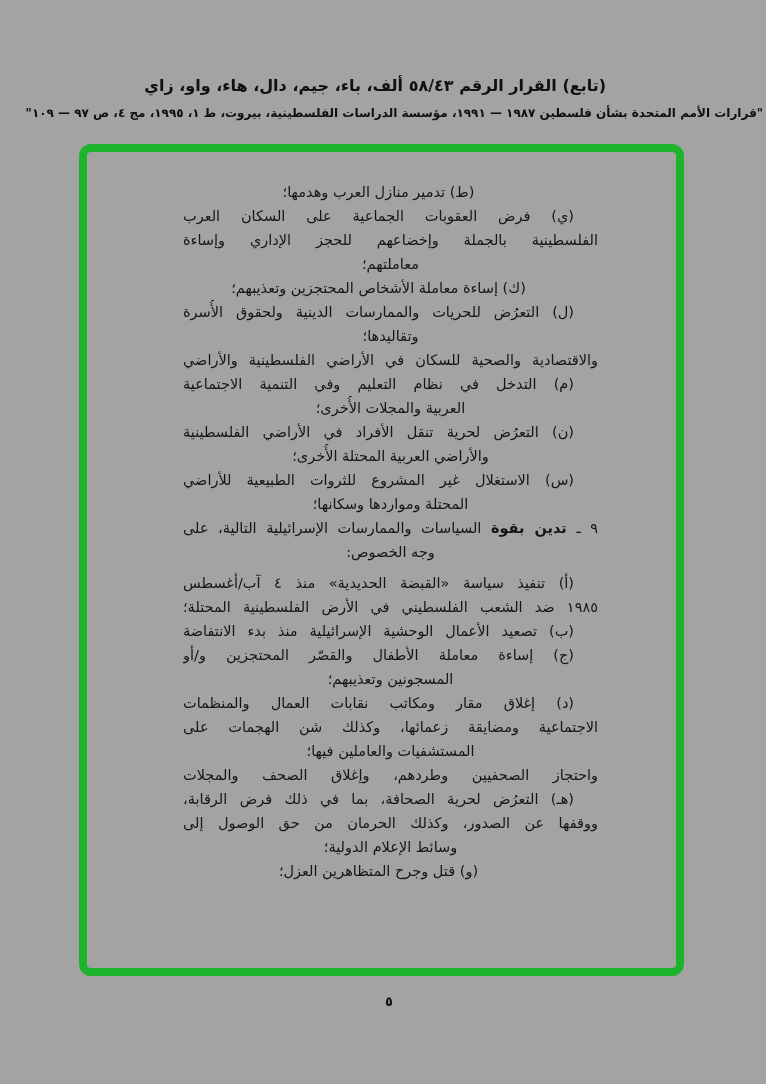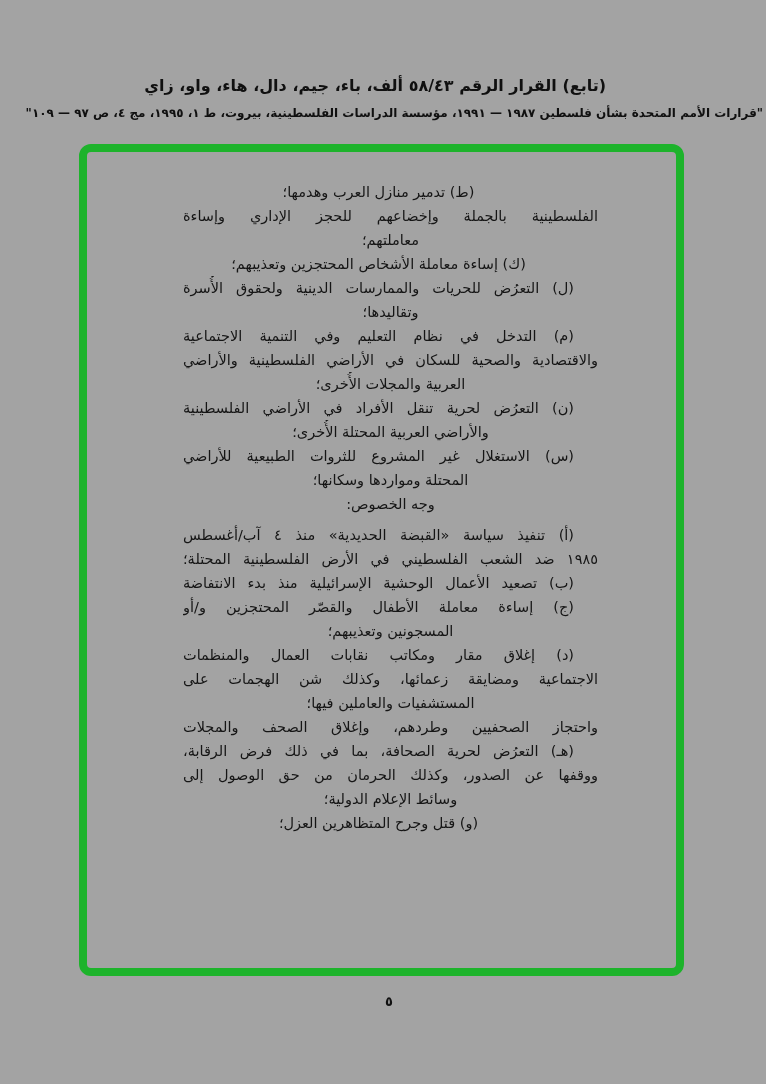--- a/index.html
+++ b/index.html
@@ -94,32 +94,34 @@
 <div class="page">
 
   <div class="doc-title">(تابع) القرار الرقم ٥٨/٤٣ ألف، باء، جيم، دال، هاء، واو، زاي</div>
 
   <div class="doc-citation">"قرارات الأمم المتحدة بشأن فلسطين ١٩٨٧ — ١٩٩١، مؤسسة الدراسات الفلسطينية، بيروت، ط ١، ١٩٩٥، مج ٤، ص ٩٧ — ١٠٩"</div>
 
   <div class="border-box" style="border-color: rgb(29, 179, 43);"></div>
 
   <div class="body-text" style="color: rgb(21, 21, 21);">
       <div class="line a-r" style="padding-right: 24px;"><span>(ط) تدمير منازل العرب وهدمها؛</span></div>
+      <div class="line a-j" style="padding-right: 24px;"><span>(ي) فرض العقوبات الجماعية على السكان العرب</span></div>
       <div class="line a-j"><span>الفلسطينية بالجملة وإخضاعهم للحجز الإداري وإساءة</span></div>
       <div class="line a-r"><span>معاملتهم؛</span></div>
       <div class="line a-r" style="padding-right: 24px;"><span>(ك) إساءة معاملة الأشخاص المحتجزين وتعذيبهم؛</span></div>
       <div class="line a-j" style="padding-right: 24px;"><span>(ل) التعرُض للحريات والممارسات الدينية ولحقوق الأُسرة</span></div>
       <div class="line a-r"><span>وتقاليدها؛</span></div>
+      <div class="line a-j"><span>والاقتصادية والصحية للسكان في الأراضي الفلسطينية والأراضي</span></div>
       <div class="line a-j" style="padding-right: 24px;"><span>(م) التدخل في نظام التعليم وفي التنمية الاجتماعية</span></div>
-      <div class="line a-j"><span>والاقتصادية والصحية للسكان في الأراضي الفلسطينية والأراضي</span></div>
       <div class="line a-r"><span>العربية والمجلات الأُخرى؛</span></div>
       <div class="line a-j" style="padding-right: 24px;"><span>(ن) التعرُض لحرية تنقل الأفراد في الأراضي الفلسطينية</span></div>
       <div class="line a-r"><span>والأراضي العربية المحتلة الأُخرى؛</span></div>
       <div class="line a-j" style="padding-right: 24px;"><span>(س) الاستغلال غير المشروع للثروات الطبيعية للأراضي</span></div>
       <div class="line a-r"><span>المحتلة ومواردها وسكانها؛</span></div>
+      <div class="line a-j"><span>٩ ـ </span><span class="bold">تدين بقوة</span><span> السياسات والممارسات الإسرائيلية التالية، على</span></div>
       <div class="line a-r"><span>وجه الخصوص:</span></div>
       <div class="line a-j gap" style="padding-right: 24px;"><span>(أ) تنفيذ سياسة «القبضة الحديدية» منذ ٤ آب/أغسطس</span></div>
       <div class="line a-j"><span>١٩٨٥ ضد الشعب الفلسطيني في الأرض الفلسطينية المحتلة؛</span></div>
       <div class="line a-j" style="padding-right: 24px;"><span>(ب) تصعيد الأعمال الوحشية الإسرائيلية منذ بدء الانتفاضة</span></div>
       <div class="line a-j" style="padding-right: 24px;"><span>(ج) إساءة معاملة الأطفال والقصّر المحتجزين و/أو</span></div>
       <div class="line a-r"><span>المسجونين وتعذيبهم؛</span></div>
       <div class="line a-j" style="padding-right: 24px;"><span>(د) إغلاق مقار ومكاتب نقابات العمال والمنظمات</span></div>
       <div class="line a-j"><span>الاجتماعية ومضايقة زعمائها، وكذلك شن الهجمات على</span></div>
       <div class="line a-r"><span>المستشفيات والعاملين فيها؛</span></div>
       <div class="line a-j"><span>واحتجاز الصحفيين وطردهم، وإغلاق الصحف والمجلات</span></div>

